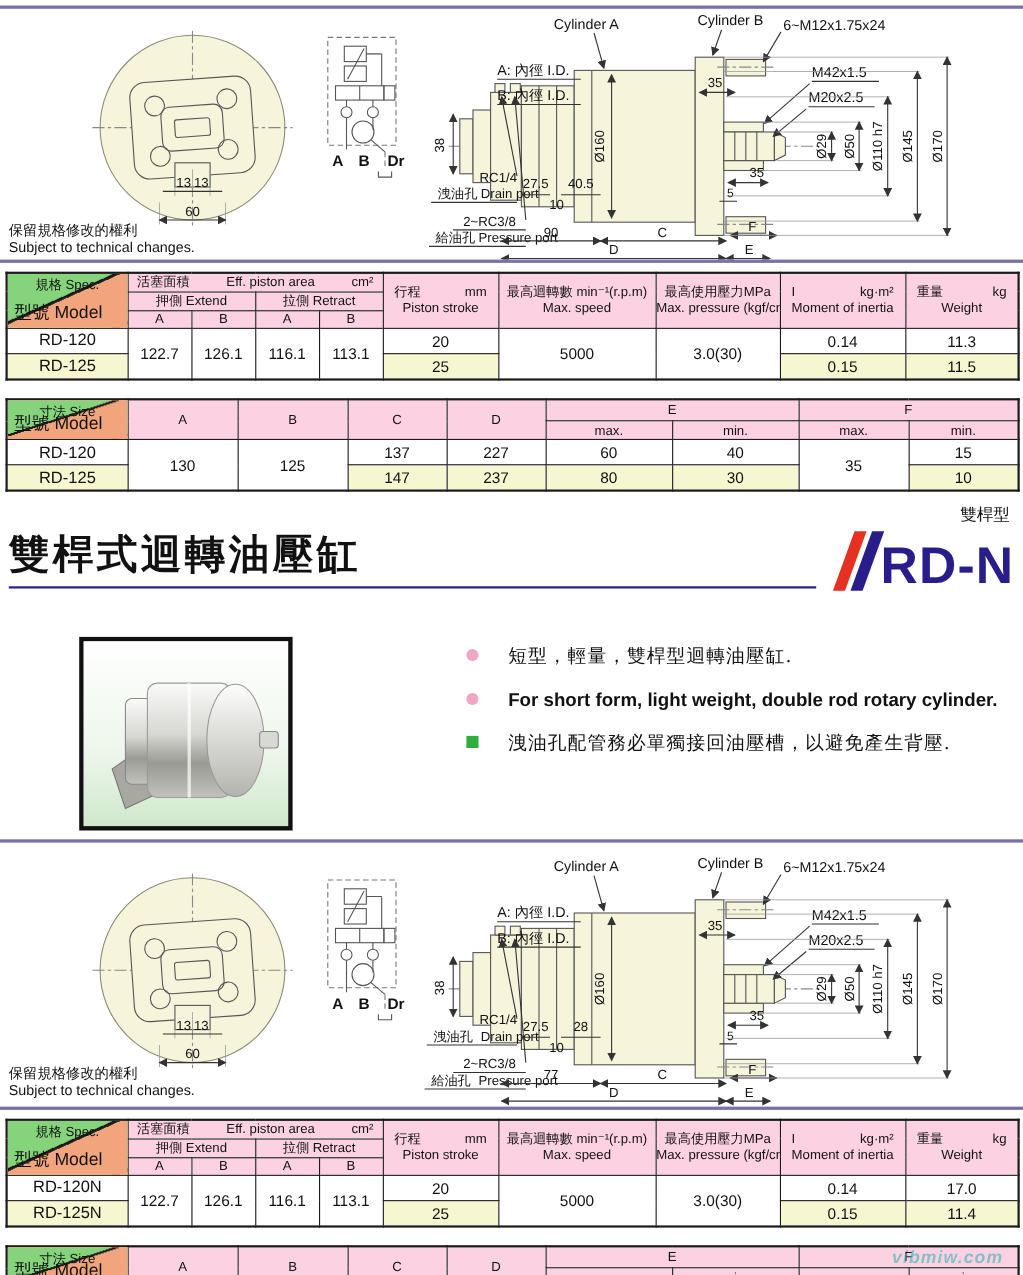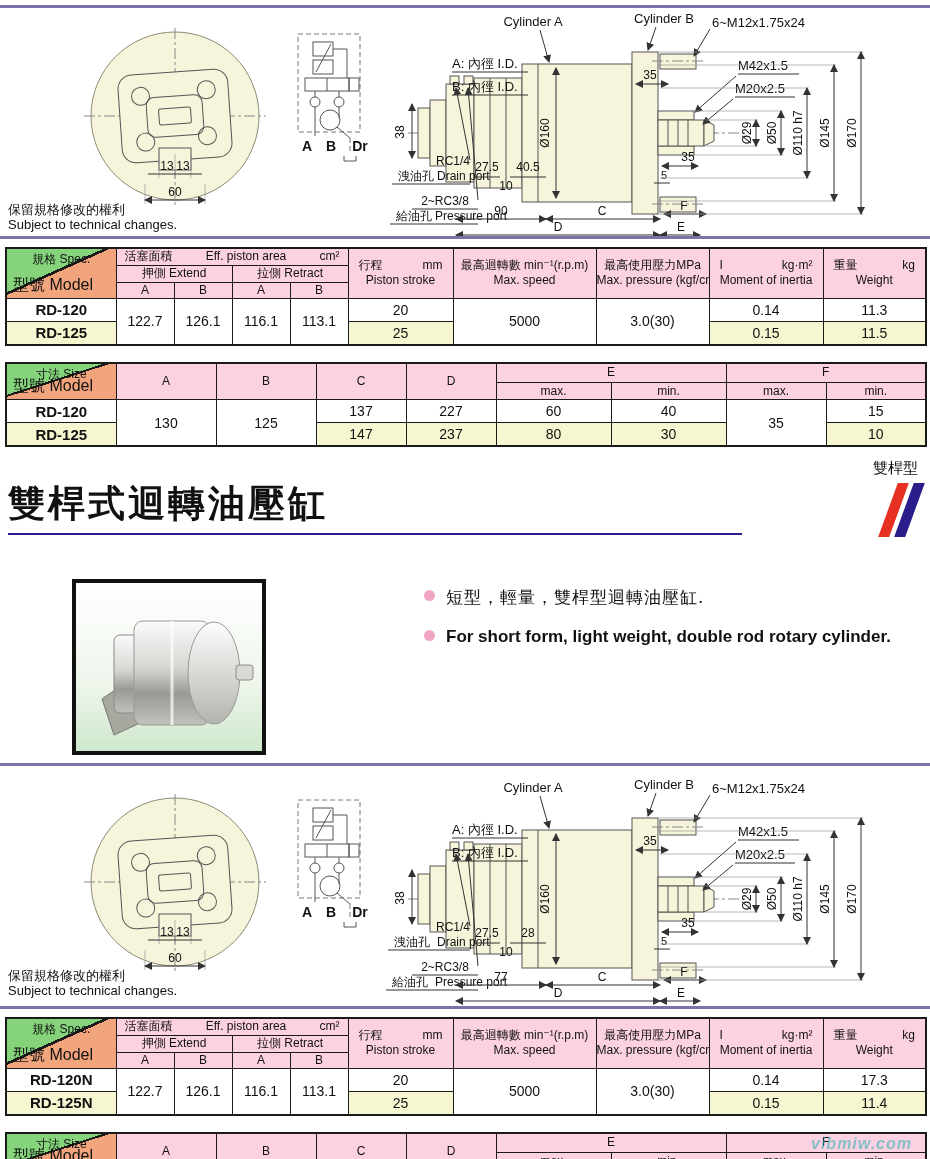--- a/index.html
+++ b/index.html
@@ -14,21 +14,21 @@
   .cream2{fill:#f6f4da;stroke:#555;stroke-width:1;}
   .ln{fill:none;stroke:#555;stroke-width:1;}
   .cl{fill:none;stroke:#888;stroke-width:1;stroke-dasharray:11 3 3 3;}
   .dash{fill:none;stroke:#777;stroke-width:1;stroke-dasharray:5 3;}
   .dim{fill:none;stroke:#333;stroke-width:1;}
   .ext{fill:none;stroke:#999;stroke-width:0.7;}
   table{border-collapse:collapse;table-layout:fixed;width:920px;margin:0 5px;border:2px solid #1a1a1a;}
   td,th{border:1px solid #1a1a1a;text-align:center;vertical-align:middle;padding:0;white-space:nowrap;overflow:hidden;font-weight:normal;}
   th{background:#fcd2e2;font-size:12px;line-height:1.25;}
   td{font-size:14px;height:22px;background:#fff;}
-  td.model{font-size:15px;font-weight:bold;}
+  td.model{font-size:15px;font-weight:normal;}
   .yellow{background:#f6f6d0;}
   .hs{display:flex;justify-content:space-between;padding:0 10px;gap:32px;}
   .hs3{display:flex;justify-content:space-between;padding:0 8px;}
   th.diag{position:relative;background:linear-gradient(to bottom right,#85d47c 44%,#1a1a1a 44%,#1a1a1a 47%,#f2a47c 47%);}
   .diag .l1{position:absolute;top:3px;left:50%;transform:translateX(-50%);font-size:12px;}
   .diag .l2{position:absolute;bottom:3px;left:6px;font-size:16px;}
   .spec-tb{margin-top:8px;margin-bottom:16px;}
   .size-tb{margin-bottom:0;}
   .h17{height:17px;} .h16{height:16px;} .h20{height:20px;}
   .title-block{position:relative;height:108px;margin-top:12px;}
@@ -37,21 +37,21 @@
   .navy-line{position:absolute;left:8px;right:188px;top:74px;height:2px;background:#291d8c;}
   .logo{position:absolute;right:8px;top:24px;display:flex;align-items:flex-end;}
   .slash{display:inline-block;width:11px;height:54px;transform:skewX(-20deg);}
   .slash.red{background:#e63122;margin-right:5px;}
   .slash.navy{background:#291d8c;margin-right:7px;}
   .rdn{font-size:47px;font-weight:bold;color:#291d8c;letter-spacing:1px;line-height:0.95;}
   .en-title{position:absolute;left:8px;top:82px;font-size:21px;font-weight:bold;letter-spacing:0.5px;}
   .mid-row{display:flex;margin-top:12px;height:184px;}
   .photo{margin-left:72px;width:186px;height:168px;border:4px solid #111;flex:none;}
   .features{margin-left:158px;width:486px;margin-top:6px;}
-  .feat{display:flex;gap:11px;margin-bottom:15px;align-items:flex-start;}
+  .feat{display:flex;gap:27px;margin-bottom:15px;align-items:flex-start;}
   .bullet{flex:none;margin-top:5px;}
   .dot{width:11px;height:11px;border-radius:50%;background:#f2a6c5;}
   .sq{width:11px;height:11px;background:#2fae3a;}
   .ftext{font-size:17px;line-height:1.45;}
   .cnf{font-family:"DejaVu Serif","Liberation Serif",serif;letter-spacing:1px;}
   .enf{font-weight:bold;}
   .watermark{position:absolute;right:18px;bottom:6px;font-size:16px;font-weight:bold;font-style:italic;color:#25b0b0;opacity:0.55;letter-spacing:1px;}
 </style>
 </head>
 <body>
@@ -358,20 +358,21 @@
 </tbody>
     </table>
 
 <div class="title-block">
   <div class="type-label">雙桿型</div>
   <div class="cn-title">雙桿式迴轉油壓缸</div>
   <div class="navy-line"></div>
   <div class="logo">
     <span class="slash red"></span>
     <span class="slash navy"></span>
+    <span class="rdn">RD-N</span>
   </div>
 </div>
 
 <div class="mid-row">
   <div class="photo">
     <svg width="186" height="168" viewBox="0 0 186 168">
       <defs>
         <linearGradient id="bgph" x1="0" y1="0" x2="0" y2="1">
               <stop offset="0" stop-color="#ffffff"></stop>
               <stop offset="0.6" stop-color="#eef6ec"></stop>
@@ -398,20 +399,24 @@
     </svg>
   </div>
   <div class="features">
     <div class="feat">
           <span class="bullet dot"></span>
           <span class="ftext cnf">短型，輕量，雙桿型迴轉油壓缸.</span>
         </div>
     <div class="feat">
           <span class="bullet dot"></span>
           <span class="ftext enf">For short form, light weight, double rod rotary cylinder.</span>
+        </div>
+    <div class="feat">
+          <span class="bullet sq"></span>
+          <span class="ftext cnf">洩油孔配管務必單獨接回油壓槽，以避免產生背壓.</span>
         </div>
   </div>
 </div>
 
 <div class="divider"></div>
 
 <svg class="draw" width="930" height="240" viewBox="0 0 930 240">
 <defs>
         <marker id="a2" markerWidth="8" markerHeight="8" refX="7" refY="4" orient="auto-start-reverse">
           <path d="M0,0 L8,4 L0,8 z" fill="#333"></path>
@@ -640,21 +645,21 @@
 <tr>
   <td class="model">RD-120N</td>
   <td rowspan="2">122.7</td>
   <td rowspan="2">126.1</td>
   <td rowspan="2">116.1</td>
   <td rowspan="2">113.1</td>
   <td>20</td>
   <td rowspan="2">5000</td>
   <td rowspan="2">3.0(30)</td>
   <td>0.14</td>
-  <td>17.3</td>
+  <td>17.0</td>
 </tr>
 <tr>
   <td class="model yellow">RD-125N</td>
   <td class="yellow">25</td>
   <td class="yellow">0.15</td>
   <td class="yellow">11.4</td>
 </tr>
 </tbody>
     </table>
 

